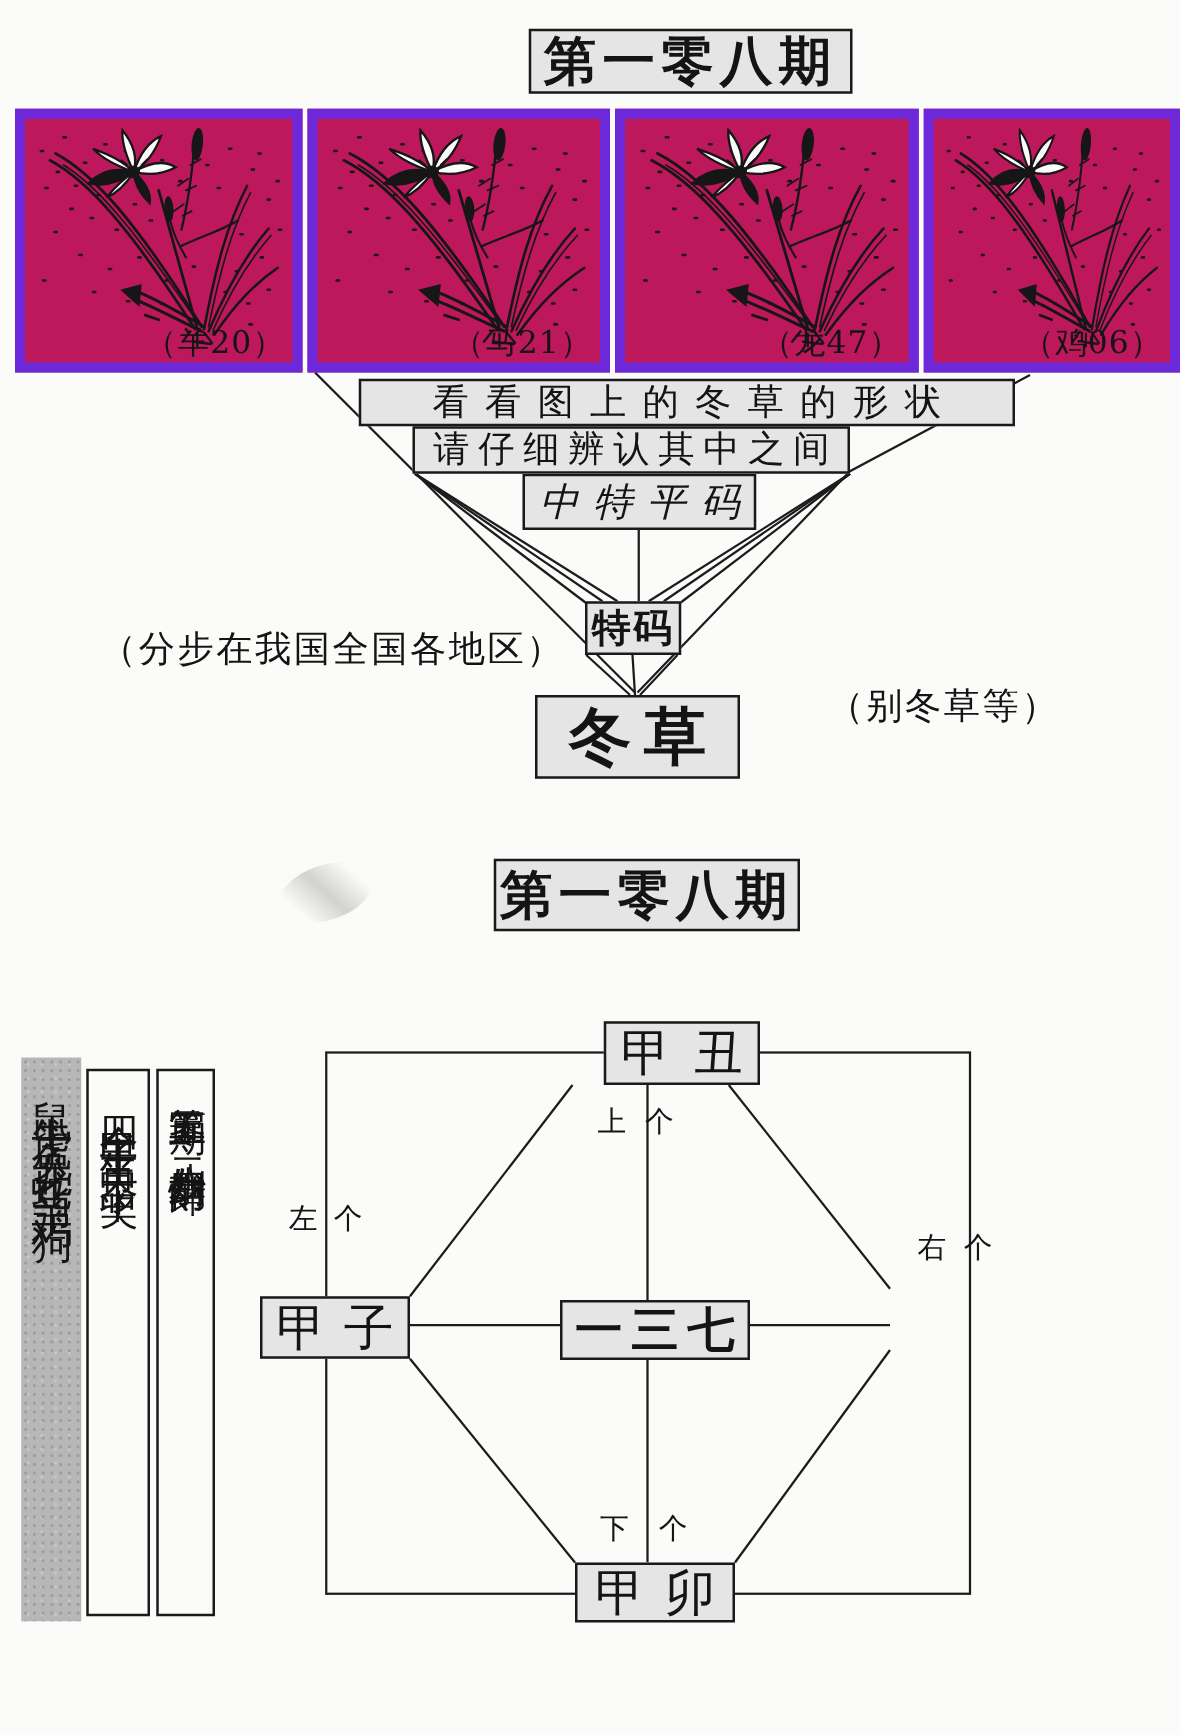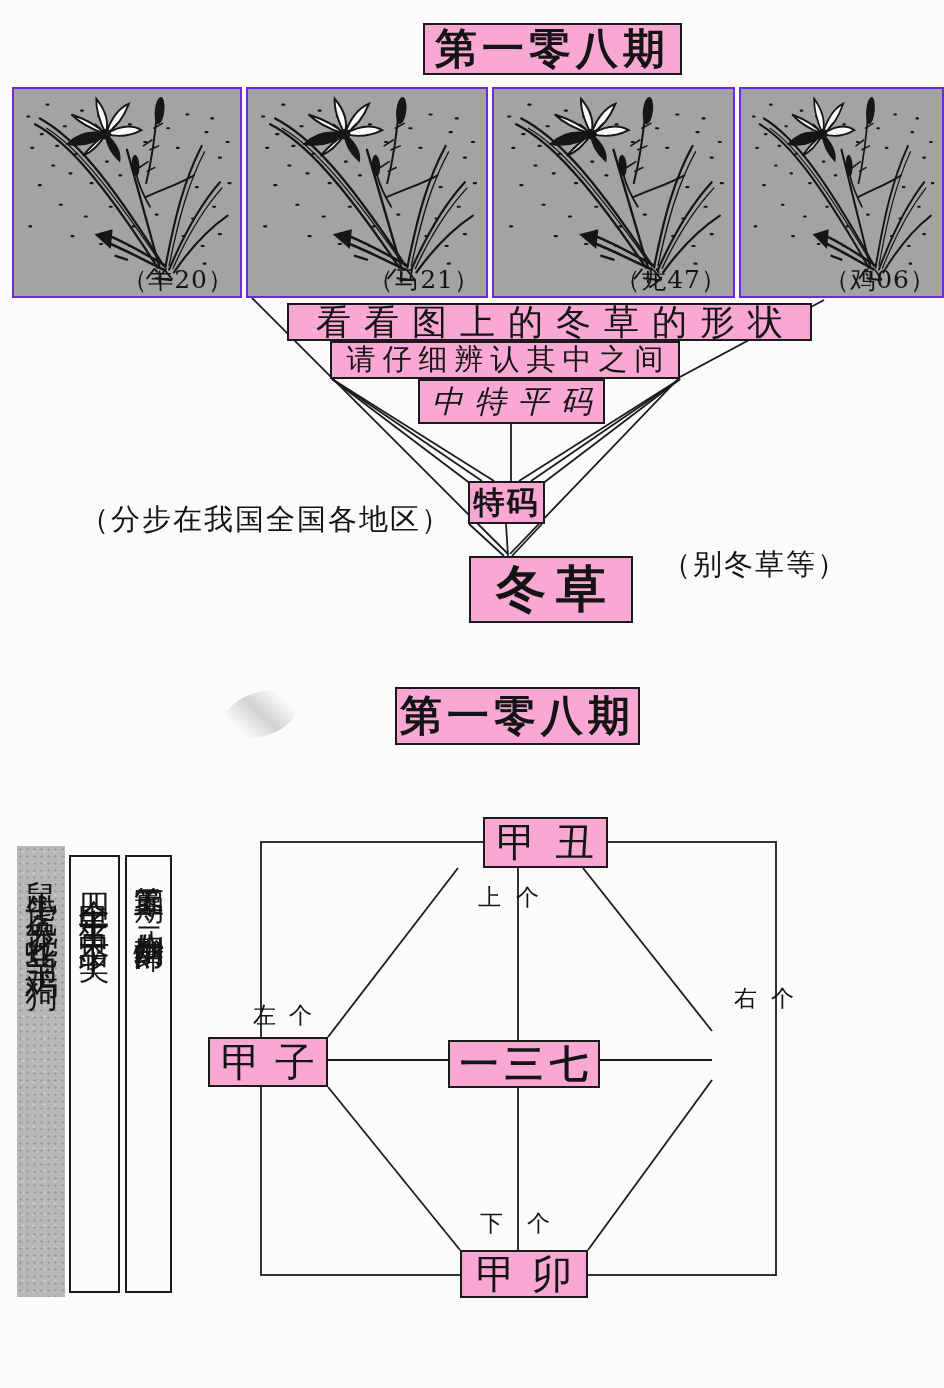--- a/index.html
+++ b/index.html
@@ -3,28 +3,28 @@
 <meta charset="utf-8">
 <style>
   html,body{margin:0;padding:0;background:#e8e8e6;}
   #canvas{
     position:relative;width:944px;height:1388px;margin:0 auto;
     background:#fbfbf9;overflow:hidden;
     font-family:"DejaVu Serif","Liberation Serif",serif;
     color:#141414;
   }
   .box{
-    position:absolute;border:2px solid #1a1a1a;background:#f9a8d4;
+    position:absolute;border:2px solid #1a1a1a;background:#e5e5e5;
     display:flex;align-items:center;justify-content:center;
     z-index:2;box-sizing:border-box;white-space:nowrap;
   }
   #svg-overlay{position:absolute;left:0;top:0;z-index:1;pointer-events:none;}
   .panel{
-    position:absolute;top:87px;height:211px;border:2px solid #6d28d9;
-    background:#a3a3a3;box-sizing:border-box;z-index:2;
+    position:absolute;top:87px;height:211px;border:8px solid #6d28d9;
+    background:#be185d;box-sizing:border-box;z-index:2;
   }
   .panel svg{display:block;width:100%;height:100%;}
   .panel .flabel{
     position:absolute;right:6px;bottom:0px;font-size:25px;
     letter-spacing:1px;background:transparent;z-index:3;
   }
   .title-box{font-size:42px;letter-spacing:5px;font-weight:600;}
   .note{position:absolute;font-size:29px;letter-spacing:2px;z-index:2;white-space:nowrap;}
   .vcol{
     position:absolute;writing-mode:vertical-rl;text-orientation:upright;
@@ -147,33 +147,33 @@
       </svg>
     <span class="flabel">（龙47）</span>
   </div>
   <div class="panel" style="left:739px;width:205px;">
     <svg viewBox="0 0 236 211" preserveAspectRatio="none">
         <use href="#flower-art"></use>
       </svg>
     <span class="flabel">（鸡06）</span>
   </div>
 
-  <div class="box" style="left:287px;top:303px;width:525px;height:38px;font-size:35px;letter-spacing:13px;padding-left:13px;justify-content:center;">
+  <div class="box" style="left:287px;top:303px;width:525px;height:38px;font-size:29px;letter-spacing:13px;padding-left:13px;justify-content:center;">
     <span>看看图上的冬草的形状</span>
   </div>
   <div class="box" style="left:330px;top:341px;width:350px;height:38px;font-size:29px;letter-spacing:7px;padding-left:7px;">
     <span>请仔细辨认其中之间</span>
   </div>
   <div class="box" style="left:418px;top:379px;width:187px;height:45px;font-size:31px;letter-spacing:12px;padding-left:12px;font-style:italic;">
     <span>中特平码</span>
   </div>
   <div class="box" style="left:468px;top:481px;width:77px;height:43px;font-size:31px;font-weight:700;letter-spacing:2px;">
     <span>特码</span>
   </div>
-  <div class="box" style="left:428px;top:556px;width:164px;height:67px;font-size:50px;font-weight:700;letter-spacing:10px;padding-left:10px;margin-left:41px;">
+  <div class="box" style="left:428px;top:556px;width:164px;height:67px;font-size:50px;font-weight:700;letter-spacing:10px;padding-left:10px;">
     <span>冬草</span>
   </div>
 
   <div class="note" style="left:80px;top:500px;">（分步在我国全国各地区）</div>
   <div class="note" style="left:662px;top:514px;margin-top:31px;">（别冬草等）</div>
 
   <div class="box title-box" style="left:395px;top:687px;width:245px;height:58px;">
     <span>第一零八期</span>
   </div>
 
@@ -188,17 +188,17 @@
     <span>甲子</span>
   </div>
   <div class="box" style="left:460px;top:1250px;width:128px;height:48px;font-size:40px;letter-spacing:16px;padding-left:16px;">
     <span>甲卯</span>
   </div>
   <div class="box" style="left:448px;top:1040px;width:152px;height:48px;font-size:38px;letter-spacing:7px;padding-left:7px;font-weight:600;align-items:center;">
     <span>一三七</span>
   </div>
 
   <div class="diag-label" style="left:516px;top:897px;letter-spacing:15px;">上个</div>
-  <div class="diag-label" style="left:267px;top:1015px;letter-spacing:13px;margin-left:22px;">左个</div>
+  <div class="diag-label" style="left:267px;top:975px;letter-spacing:13px;">左个</div>
   <div class="diag-label" style="left:771px;top:998px;letter-spacing:14px;">右个</div>
   <div class="diag-label" style="left:527px;top:1223px;letter-spacing:24px;">下个</div>
 
 </div>
 
 </body></html>

